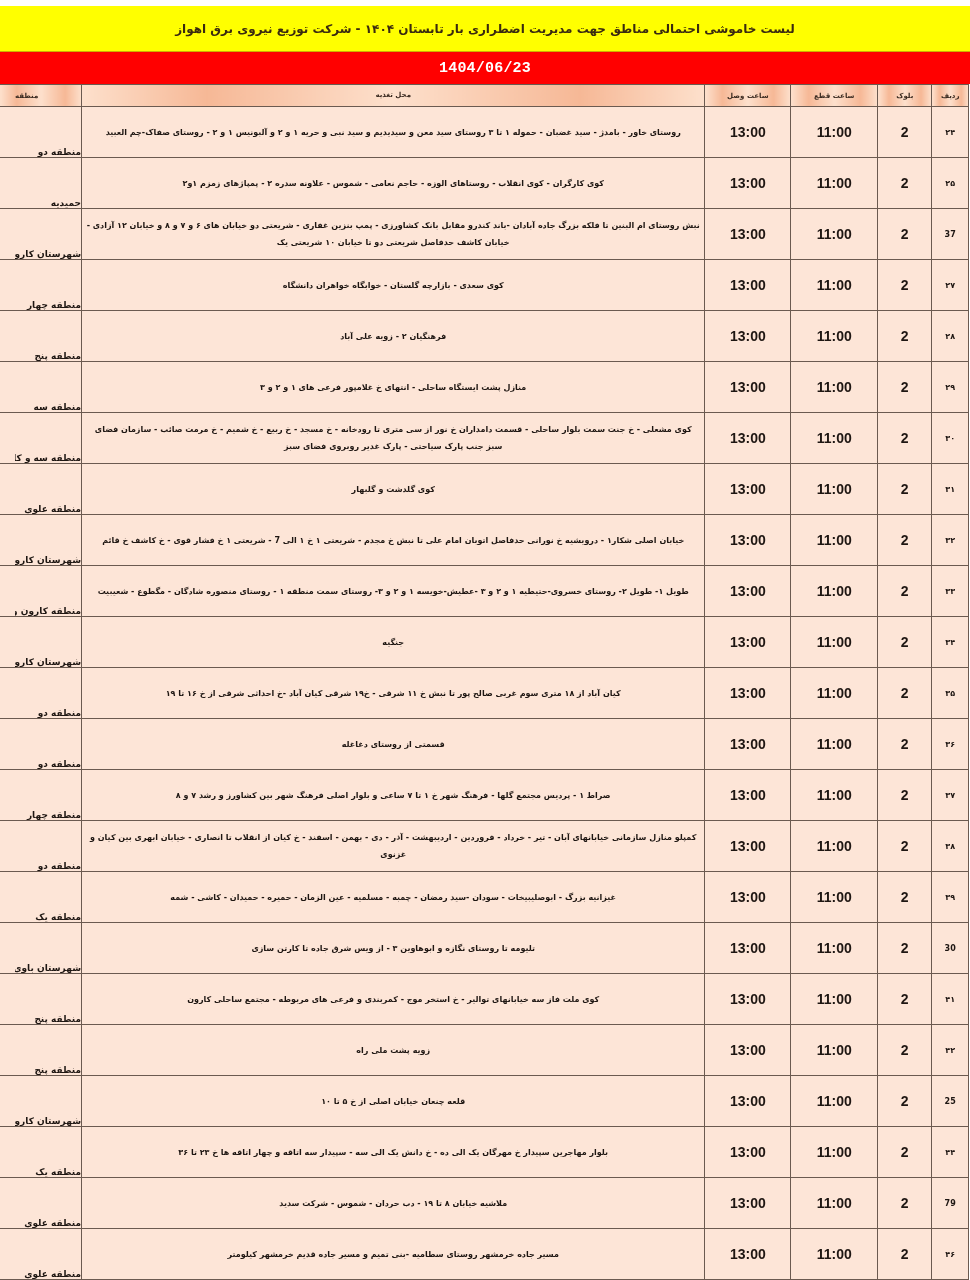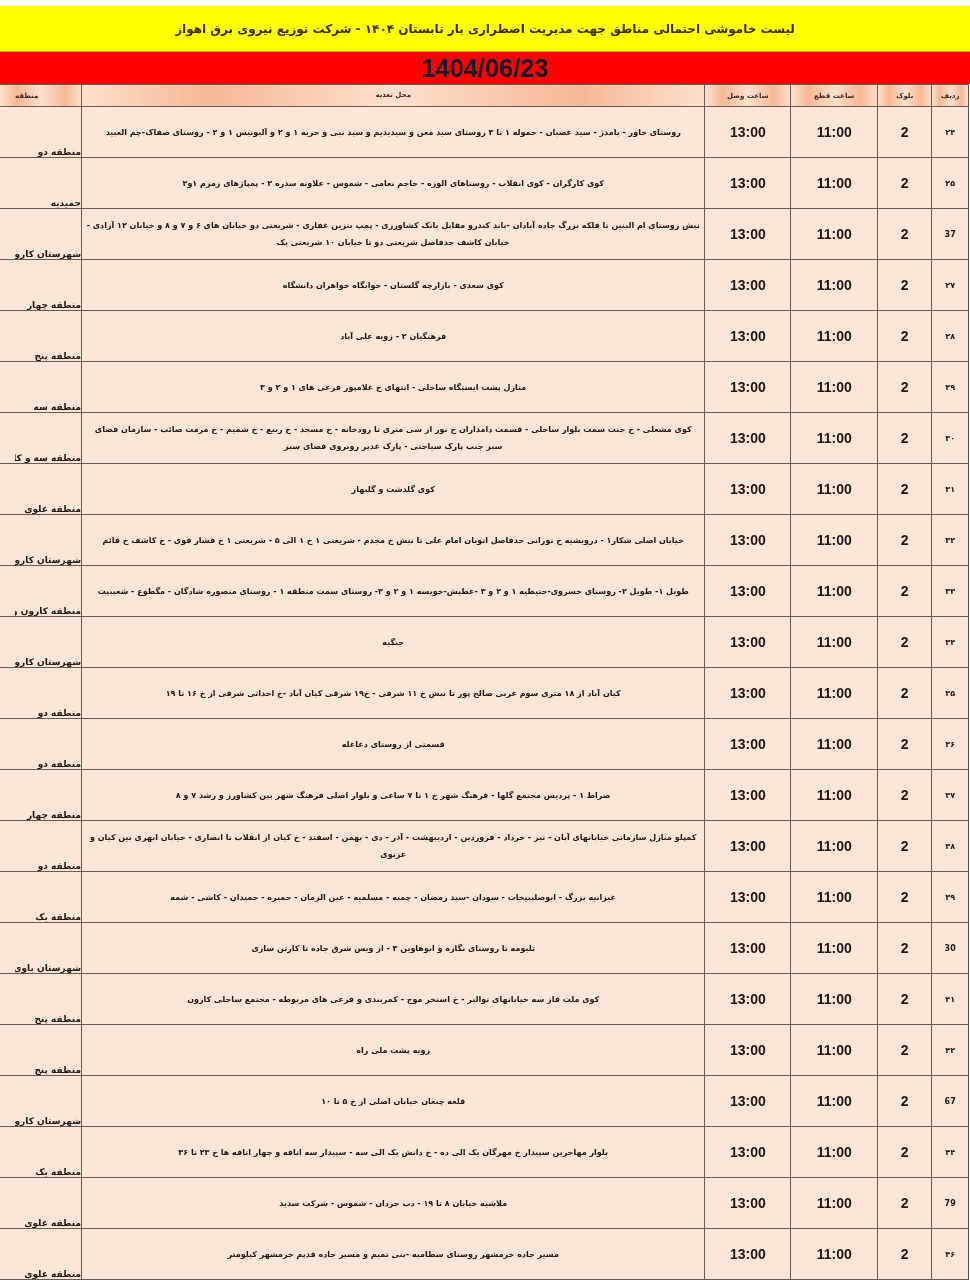--- a/index.html
+++ b/index.html
@@ -18,22 +18,22 @@
     .title-bar span {
       font-size: 12px; font-weight: bold; color: #3a2a10;
     }
 
     .date-bar {
       position: absolute; left: 0; top: 52px; width: 970px; height: 32px;
       background: #ff0000;
       display: flex; align-items: center; justify-content: center;
     }
     .date-bar span {
-      font-family: Liberation Sans, sans-serif;
-      font-size: 25px; font-weight: bold; color: #0f172a; letter-spacing: 0.2px;
+      font-family: Liberation Mono, monospace;
+      font-size: 15px; font-weight: bold; color: #ffffff; letter-spacing: 0.2px;
     }
 
     table.grid {
       position: absolute; left: -1px; top: 84px;
       border-collapse: collapse;
       table-layout: fixed;
       direction: ltr;
     }
     table.grid td, table.grid th {
       border: 1px solid #6b5a50;
@@ -169,21 +169,21 @@
     <td class="c-on">13:00</td>
     <td class="c-off">11:00</td>
     <td class="c-block">2</td>
     <td class="c-row">۳۱</td>
   </tr>
 
   <tr>
     <td class="c-region">
             <div class="region-clip"><span>شهرستان کارون</span></div>
           </td>
-    <td class="c-feed">خیابان اصلی شکار۱ - درویشیه خ نورانی حدفاصل اتوبان امام علی تا نبش خ مجدم - شریعتی ۱ خ ۱ الی ۵ - شریعتی ۱ خ فشار قوی - خ کاشف خ قائم</td>
+    <td class="c-feed">خیابان اصلی شکار۱ - درویشیه خ نورانی حدفاصل اتوبان امام علی تا نبش خ مجدم - شریعتی ۱ خ ۱ الی 7 - شریعتی ۱ خ فشار قوی - خ کاشف خ قائم</td>
     <td class="c-on">13:00</td>
     <td class="c-off">11:00</td>
     <td class="c-block">2</td>
     <td class="c-row">۳۲</td>
   </tr>
 
   <tr>
     <td class="c-region">
             <div class="region-clip"><span>منطقه کارون و</span></div>
           </td>
@@ -294,21 +294,21 @@
   </tr>
 
   <tr>
     <td class="c-region">
             <div class="region-clip"><span>شهرستان کارون</span></div>
           </td>
     <td class="c-feed">قلعه چنعان خیابان اصلی از خ ۵ تا ۱۰</td>
     <td class="c-on">13:00</td>
     <td class="c-off">11:00</td>
     <td class="c-block">2</td>
-    <td class="c-row">67</td>
+    <td class="c-row">25</td>
   </tr>
 
   <tr>
     <td class="c-region">
             <div class="region-clip"><span>منطقه یک</span></div>
           </td>
     <td class="c-feed">بلوار مهاجرین سپیدار خ مهرگان یک الی ده - خ دانش یک الی سه - سپیدار سه اتاقه و چهار اتاقه ها خ ۲۳ تا ۳۶</td>
     <td class="c-on">13:00</td>
     <td class="c-off">11:00</td>
     <td class="c-block">2</td>

